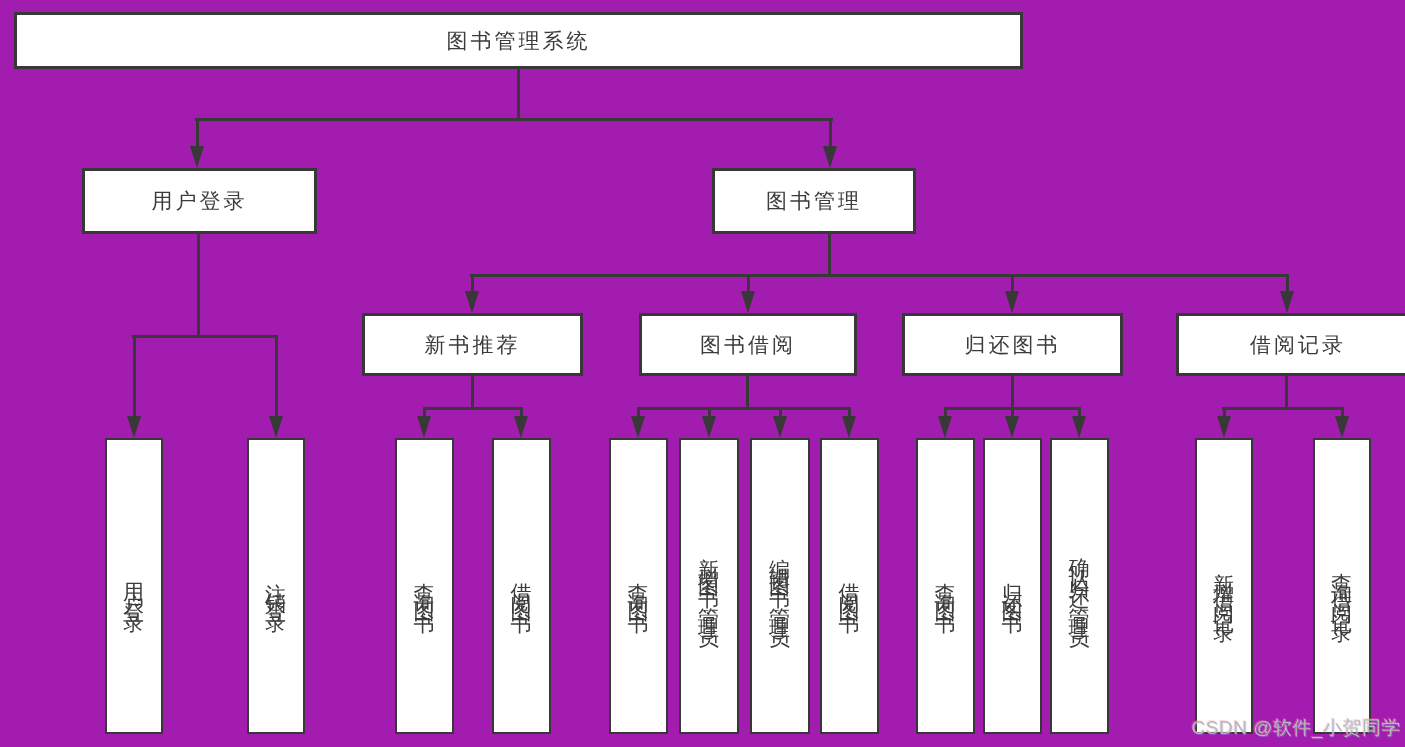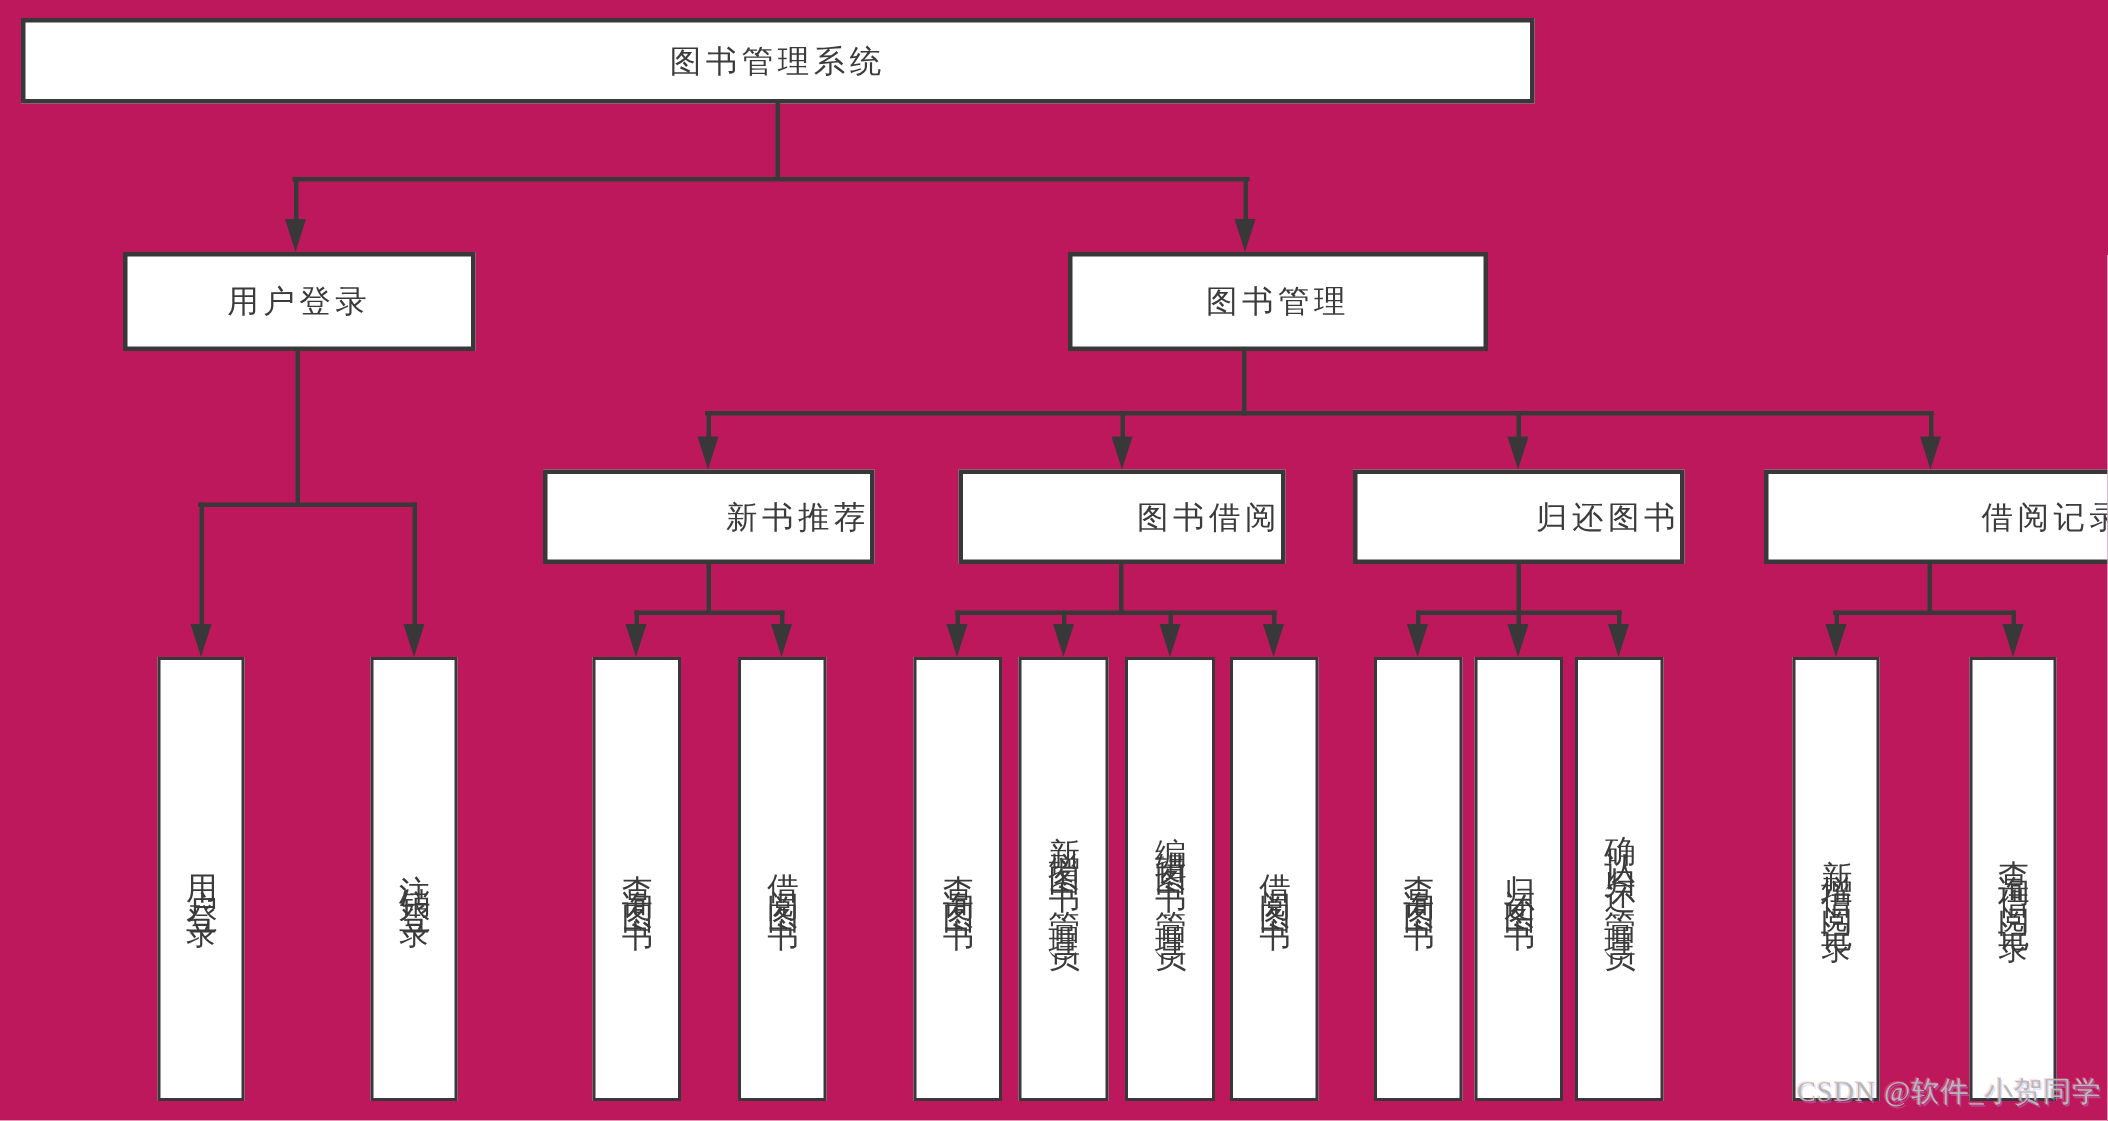--- a/index.html
+++ b/index.html
@@ -1,39 +1,39 @@
 <!DOCTYPE html>
 <html><head>
 <meta charset="utf-8">
 <style>
   html,body{margin:0;padding:0;background:#fff;}
   #canvas{
     position:relative;
     width:1405px;height:747px;
-    background:#be185d;
-    font-family:Liberation Serif, serif;
+    background:#a21caf;
+    font-family:Liberation Sans, sans-serif;
     overflow:hidden;
   }
   .box{
     position:absolute;
     box-sizing:border-box;
     background:#ffffff;
     border:3px solid #383838;
     display:flex;align-items:center;justify-content:center;
     color:#3b3b3b;
   }
   .box.h span{
     font-size:21px;
     letter-spacing:3px;
     white-space:nowrap;
     color:#3b3b3b;
   }
   .box.lvl1{left:14px;top:12px;width:1009px;height:57px;}
   .box.lvl2{top:168px;height:66px;}
-  .box.lvl3{top:313px;height:63px;justify-content:flex-end;}
+  .box.lvl3{top:313px;height:63px;}
   .box.v{
     top:438px;height:296px;
     border-width:2px;
   }
   .box.v span{
     writing-mode:vertical-rl;
     text-orientation:mixed;
     font-size:21px;
     letter-spacing:10px;
     line-height:1;
@@ -65,21 +65,21 @@
 
 <div id="canvas">
 
   <div class="box h lvl1">
     <span>图书管理系统</span>
   </div>
 
   <div class="box h lvl2" style="left:82px;width:235px;">
     <span>用户登录</span>
   </div>
-  <div class="box h lvl2" style="left:712px;width:280px;justify-content:center;">
+  <div class="box h lvl2" style="left:712px;width:204px;justify-content:center;">
     <span>图书管理</span>
   </div>
 
   <div class="box h lvl3" style="left:362px;width:221px;">
     <span>新书推荐</span>
   </div>
   <div class="box h lvl3" style="left:639px;width:218px;">
     <span>图书借阅</span>
   </div>
   <div class="box h lvl3" style="left:902px;width:221px;">

